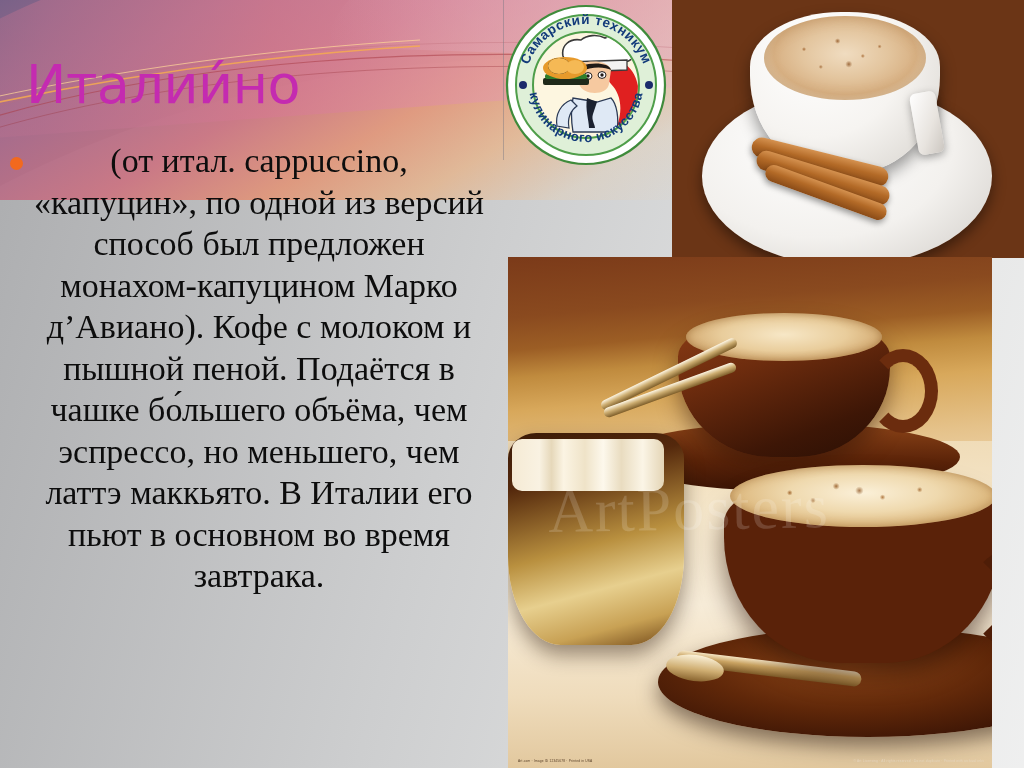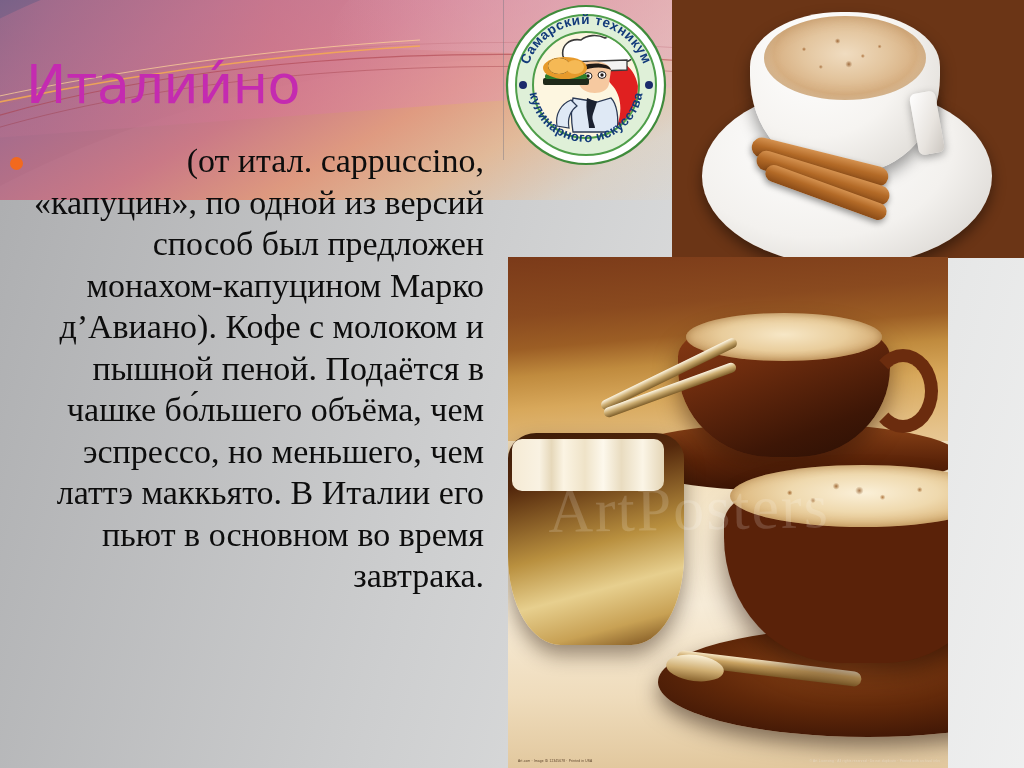--- a/index.html
+++ b/index.html
@@ -127,21 +127,21 @@
     border-radius: 50%;
     background: #f2691e;
     margin-top: 17px;
     margin-right: 11px;
   }
   .body-text {
     font-family: "Liberation Serif", serif;
     font-size: 34px;
     line-height: 41.5px;
     color: #0d0d0d;
-    text-align: right;
+    text-align: center;
     width: 450px;
   }
 
   
   .photo-top {
     position: absolute;
     left: 672px; top: 0px;
     width: 352px; height: 258px;
     overflow: hidden;
     background: #5a2d14;
@@ -228,21 +228,21 @@
     transform: rotate(14deg);
     box-shadow: 0 3px 6px rgba(0,0,0,0.4);
   }
   .cinnamon.b { left: 82px; top: 168px; width: 138px; transform: rotate(17deg); }
   .cinnamon.c { left: 90px; top: 184px; width: 128px; transform: rotate(20deg); height: 17px; }
 
   
   .photo-bottom {
     position: absolute;
     left: 508px; top: 257px;
-    width: 440px; height: 511px;
+    width: 484px; height: 511px;
     overflow: hidden;
     background: #7a3c1c;
   }
   .paint-bg {
     position: absolute; inset: 0;
     background:
       linear-gradient(175deg,
         #7b3a19 0%, #8a4a1f 11%, #9c5e25 17%,
         #c08b3e 22%, #d8a85b 28%,
         #e5c28a 38%, #efd7b1 48%,

